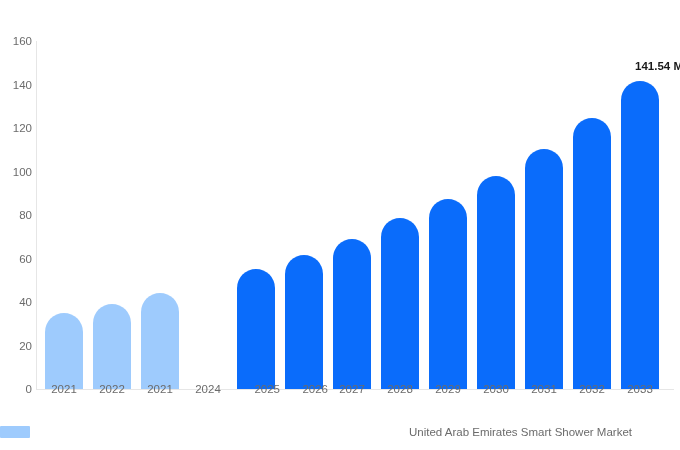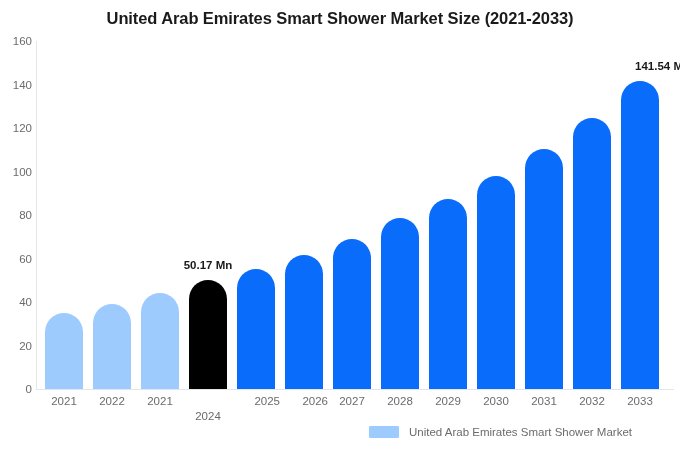--- a/index.html
+++ b/index.html
@@ -103,56 +103,55 @@
   }
   .bar-label.clip-right {
     left: auto;
     right: -31px;
     transform: none;
   }
 
   
   .x-tick {
     position: absolute;
-    top: 395px;
+    top: 383px;
     width: 48px;
     text-align: center;
     font-size: 11.5px;
     color: #6b6b6b;
     white-space: nowrap;
   }
 
   
   #legend {
     position: absolute;
     left: 0;
     top: 426px;
     width: 632px;
     display: flex;
     align-items: center;
-    justify-content: flex-end;
+    justify-content: space-between;
     gap: 10px;
   }
   #legend-swatch {
     width: 30px;
     height: 12px;
     border-radius: 1px;
   }
   #legend-label {
     font-size: 11.5px;
     color: #6b6b6b;
     white-space: nowrap;
   }
 </style>
 </head>
 <body>
 
 <div id="chart-root">
 
-  <div id="chart-title">United Arab Emirates Smart Shower Market Size (2021-2033)</div>
 
   <div id="y-ticks">
       <div class="y-tick" style="top: 389px;">0</div>
       <div class="y-tick" style="top: 345.5px;">20</div>
       <div class="y-tick" style="top: 302px;">40</div>
       <div class="y-tick" style="top: 258.5px;">60</div>
       <div class="y-tick" style="top: 215px;">80</div>
       <div class="y-tick" style="top: 171.5px;">100</div>
       <div class="y-tick" style="top: 128px;">120</div>
       <div class="y-tick" style="top: 84.5px;">140</div>
@@ -165,24 +164,20 @@
   <div id="plot">
       <div class="bar-slot" style="left: 9px; height: 348px;">
         <div class="bar" style="height: 76.125px; background: rgb(158, 203, 253);"></div>
       </div>
       <div class="bar-slot" style="left: 57px; height: 348px;">
         <div class="bar" style="height: 84.825px; background: rgb(158, 203, 253);"></div>
       </div>
       <div class="bar-slot" style="left: 105px; height: 348px;">
         <div class="bar" style="height: 95.7px; background: rgb(158, 203, 253);"></div>
       </div>
-      <div class="bar-slot" style="left: 153px; height: 348px;">
-        <div class="bar" style="height: 109.12px; background: rgb(0, 0, 0);"></div>
-        <div class="bar-label" style="bottom: 118.12px;">50.17 Mn</div>
-      </div>
       <div class="bar-slot" style="left: 201px; height: 348px;">
         <div class="bar" style="height: 119.625px; background: rgb(10, 108, 251);"></div>
       </div>
       <div class="bar-slot" style="left: 249px; height: 348px;">
         <div class="bar" style="height: 133.762px; background: rgb(10, 108, 251);"></div>
       </div>
       <div class="bar-slot" style="left: 297px; height: 348px;">
         <div class="bar" style="height: 150.075px; background: rgb(10, 108, 251);"></div>
       </div>
       <div class="bar-slot" style="left: 345px; height: 348px;">
@@ -203,21 +198,21 @@
       <div class="bar-slot" style="left: 585px; height: 348px;">
         <div class="bar" style="height: 307.849px; background: rgb(10, 108, 251);"></div>
         <div class="bar-label clip-right" style="bottom: 316.849px;">141.54 Mn</div>
       </div>
     </div>
 
   <div id="x-ticks-layer">
       <div class="x-tick" style="left: 40px;">2021</div>
       <div class="x-tick" style="left: 88px;">2022</div>
       <div class="x-tick" style="left: 136px;">2021</div>
-      <div class="x-tick" style="left: 184px; margin-top: 15px;">2024</div>
+      <div class="x-tick" style="left: 184px;">2024</div>
       <div class="x-tick" style="left: 232px; text-align: right;">2025</div>
       <div class="x-tick" style="left: 280px; text-align: right;">2026</div>
       <div class="x-tick" style="left: 328px;">2027</div>
       <div class="x-tick" style="left: 376px;">2028</div>
       <div class="x-tick" style="left: 424px;">2029</div>
       <div class="x-tick" style="left: 472px; text-align: center;">2030</div>
       <div class="x-tick" style="left: 520px;">2031</div>
       <div class="x-tick" style="left: 568px;">2032</div>
       <div class="x-tick" style="left: 616px;">2033</div>
     </div>

